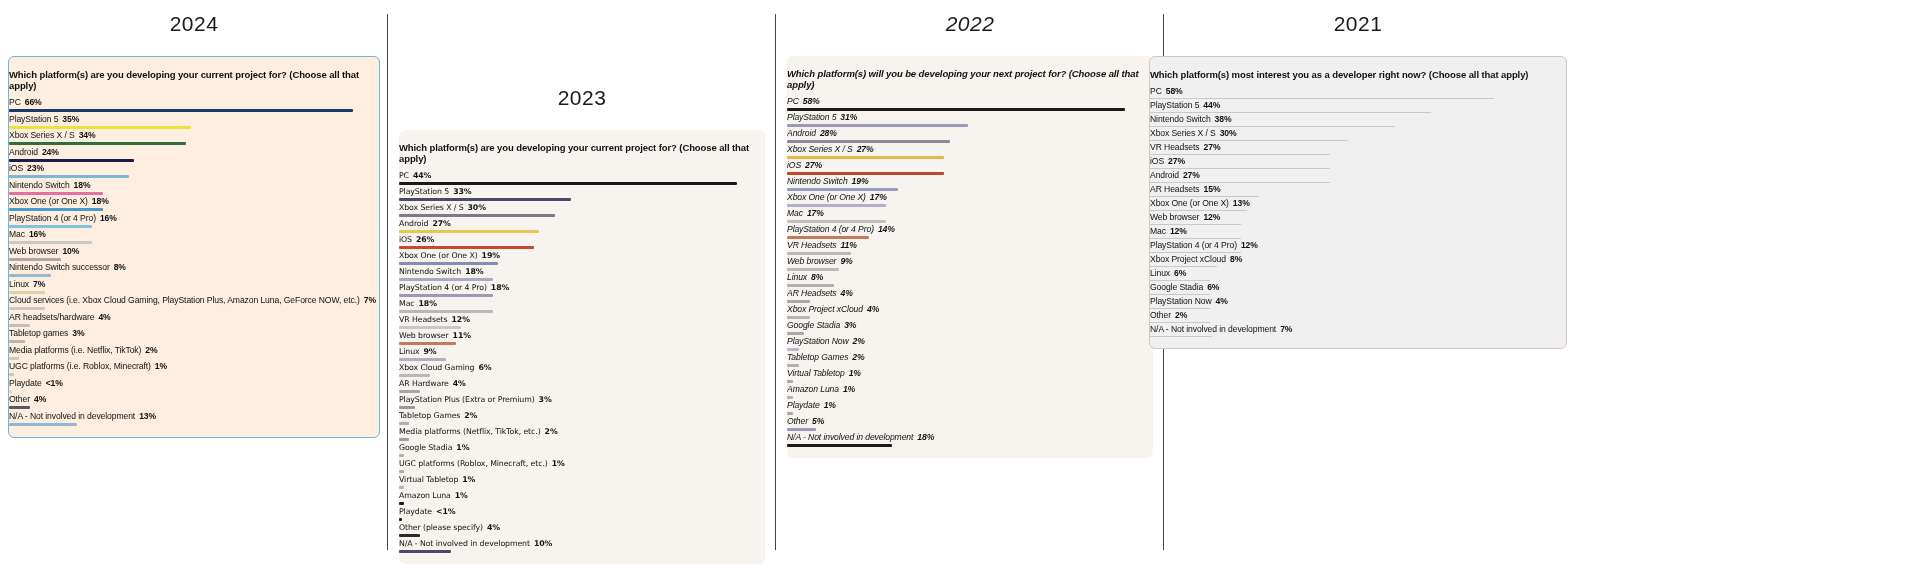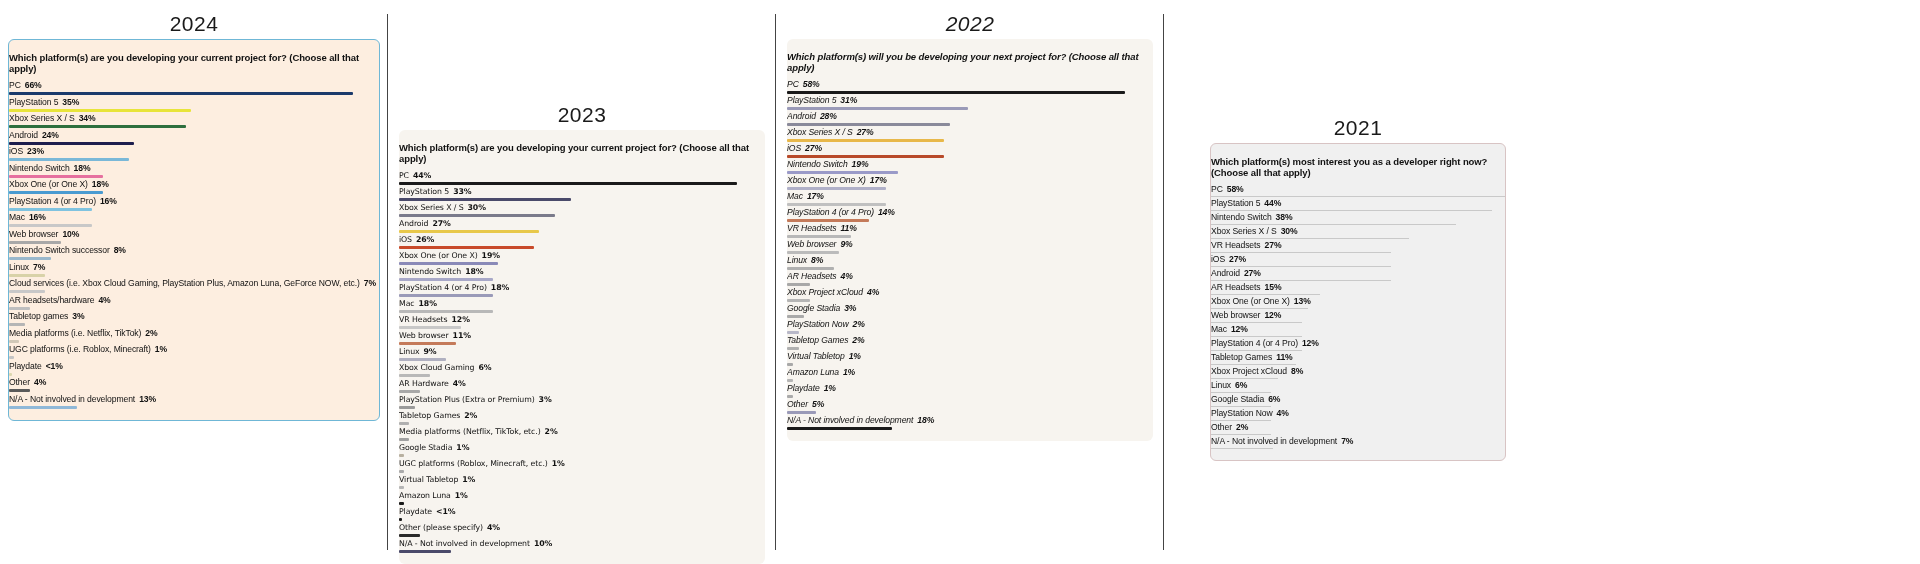--- a/index.html
+++ b/index.html
@@ -31,21 +31,21 @@
     top: 14px;
     bottom: 14px;
     right: 0;
     width: 1px;
     background: #444;
   }
   .panel-year {
     font-size: 21px;
     color: #1a1a1a;
     margin-top: 12px;
-    margin-bottom: 3px;
+    margin-bottom: 20px;
     letter-spacing: 0.5px;
     font-weight: 400;
   }
   .card {
     box-sizing: border-box;
     border-radius: 6px;
     padding: 12px 14px 10px 0;
     position: relative;
     overflow: hidden;
   }
@@ -94,21 +94,21 @@
   .c2023 .row-label { font-family: "DejaVu Sans", sans-serif; font-size: 7.8px; }
   
   .c2022 {
     background: #f7f4ef;
     width: 366px;
   }
   
   .c2021 {
     background: #f0f0f0;
     border: 1px solid #d8c4c4;
-    width: 296px;
+    width: 418px;
   }
   .underline {
     height: 1px;
     background: #9a9a9a;
     margin-top: 1px;
     opacity: 0.45;
   }
 </style>
 </head>
 <body>
@@ -402,21 +402,21 @@
           </div>
           <div class="row">
             <div class="row-label">N/A - Not involved in development<span class="row-val">18%</span></div>
             <div class="bar" style="width: 104.897px; background: rgb(26, 26, 26);"></div>
           </div>
         </div>
     </div>
     <div class="panel-divider"></div>
   </div>
 
-  <div class="panel" style="width:388px;justify-content:center;">
+  <div class="panel" style="width:388px;">
     <div class="panel-year">2021</div>
     <div class="card c2021">
       <div class="card-title">Which platform(s) most interest you as a developer right now? (Choose all that apply)</div>
       <div class="rows" id="rows-3">
           <div class="row">
             <div class="row-label">PC<span class="row-val">58%</span></div>
             <div class="underline" style="width: 344px;"></div>
           </div>
           <div class="row">
             <div class="row-label">PlayStation 5<span class="row-val">44%</span></div>
@@ -456,24 +456,20 @@
           </div>
           <div class="row">
             <div class="row-label">Mac<span class="row-val">12%</span></div>
             <div class="underline" style="width: 91.1724px;"></div>
           </div>
           <div class="row">
             <div class="row-label">PlayStation 4 (or 4 Pro)<span class="row-val">12%</span></div>
             <div class="underline" style="width: 91.1724px;"></div>
           </div>
           <div class="row">
-            <div class="row-label">Tabletop Games<span class="row-val">11%</span></div>
-            <div class="underline" style="width: 85.2414px;"></div>
-          </div>
-          <div class="row">
             <div class="row-label">Xbox Project xCloud<span class="row-val">8%</span></div>
             <div class="underline" style="width: 67.4483px;"></div>
           </div>
           <div class="row">
             <div class="row-label">Linux<span class="row-val">6%</span></div>
             <div class="underline" style="width: 60px;"></div>
           </div>
           <div class="row">
             <div class="row-label">Google Stadia<span class="row-val">6%</span></div>
             <div class="underline" style="width: 60px;"></div>

